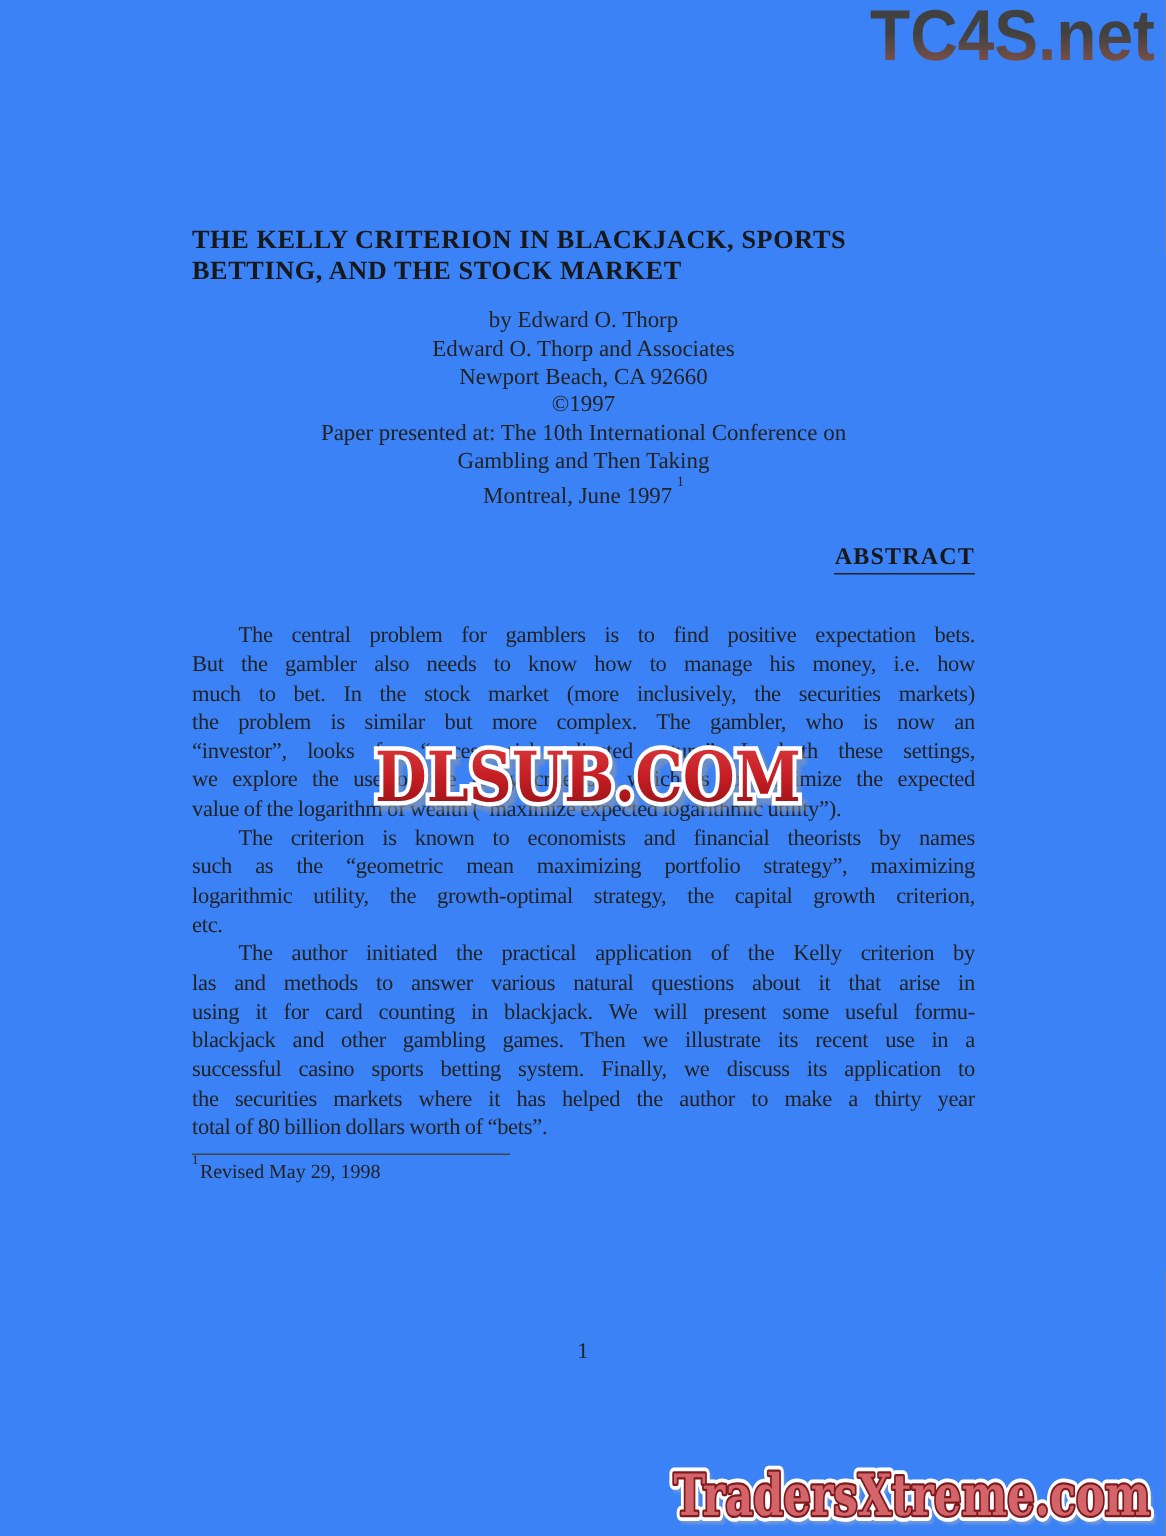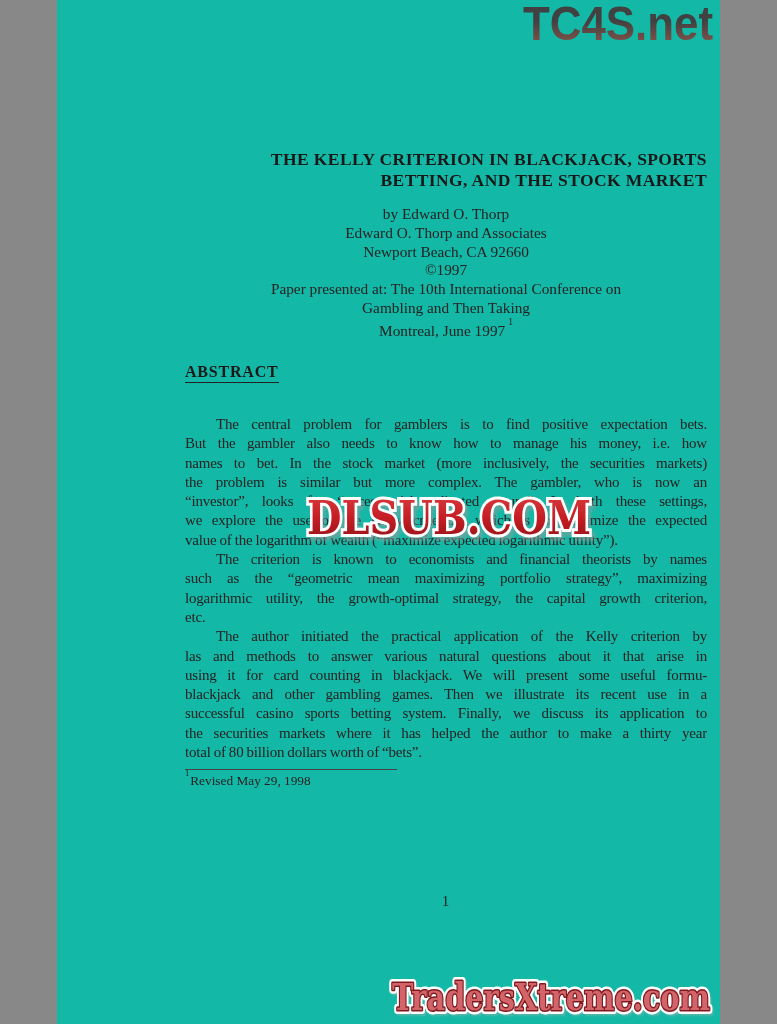--- a/index.html
+++ b/index.html
@@ -1,33 +1,33 @@
 <!DOCTYPE html>
 <html><head>
 <meta charset="utf-8">
 <style>
   html,body{margin:0;padding:0;background:#888;}
   .page{
-    position:relative;width:663px;height:1024px;background:#14b8a6;
+    position:relative;width:777px;height:1024px;background:#3b82f6;
     font-family:"Liberation Serif", serif;color:#1f1f1f;overflow:hidden;
     margin:0 auto;
   }
   
   .title-block{
-    position:absolute;top:149px;left:128px;width:522px;text-align:right;
+    position:absolute;top:149px;left:128px;width:522px;text-align:left;
     font-weight:bold;font-size:17.5px;line-height:21px;letter-spacing:.4px;color:#181818;
   }
   .author-block{
     position:absolute;top:205px;left:128px;width:522px;text-align:center;
     font-size:15.3px;line-height:18.8px;color:#222;
   }
   .italic{}
   sup.fnmark{font-size:9.5px;position:relative;top:-5px;margin-left:3px;color:#222;}
   .abstract-heading-wrap{
-    position:absolute;top:363px;left:128px;width:522px;text-align:left;
+    position:absolute;top:363px;left:128px;width:522px;text-align:right;
   }
   .abstract-heading{
     display:inline-block;font-weight:bold;font-size:16px;letter-spacing:.8px;
     border-bottom:1.5px solid #222;padding-bottom:1px;color:#181818;
   }
   
   .abstract-body{
     position:absolute;top:415px;left:128px;width:522px;
     font-size:15px;line-height:19.3px;letter-spacing:-.2px;word-spacing:-.5px;color:#222;
   }
@@ -81,21 +81,21 @@
   </div>
 
   <div class="abstract-heading-wrap">
     <span class="abstract-heading">ABSTRACT</span>
   </div>
 
   <div class="abstract-body">
       <div class="para">
         <div class="para-line first">The central problem for gamblers is to find positive expectation bets.</div>
         <div class="para-line">But the gambler also needs to know how to manage his money, i.e. how</div>
-        <div class="para-line">names to bet. In the stock market (more inclusively, the securities markets)</div>
+        <div class="para-line">much to bet. In the stock market (more inclusively, the securities markets)</div>
         <div class="para-line">the problem is similar but more complex. The gambler, who is now an</div>
         <div class="para-line">“investor”, looks for “excess risk adjusted return”. In both these settings,</div>
         <div class="para-line">we explore the use of the Kelly criterion, which is to maximize the expected</div>
         <div class="para-line last">value of the logarithm of wealth (“maximize expected logarithmic utility”).</div>
       </div>
       <div class="para">
         <div class="para-line first">The criterion is known to economists and financial theorists by names</div>
         <div class="para-line">such as the “geometric mean maximizing portfolio strategy”, maximizing</div>
         <div class="para-line">logarithmic utility, the growth-optimal strategy, the capital growth criterion,</div>
         <div class="para-line last">etc.</div>

